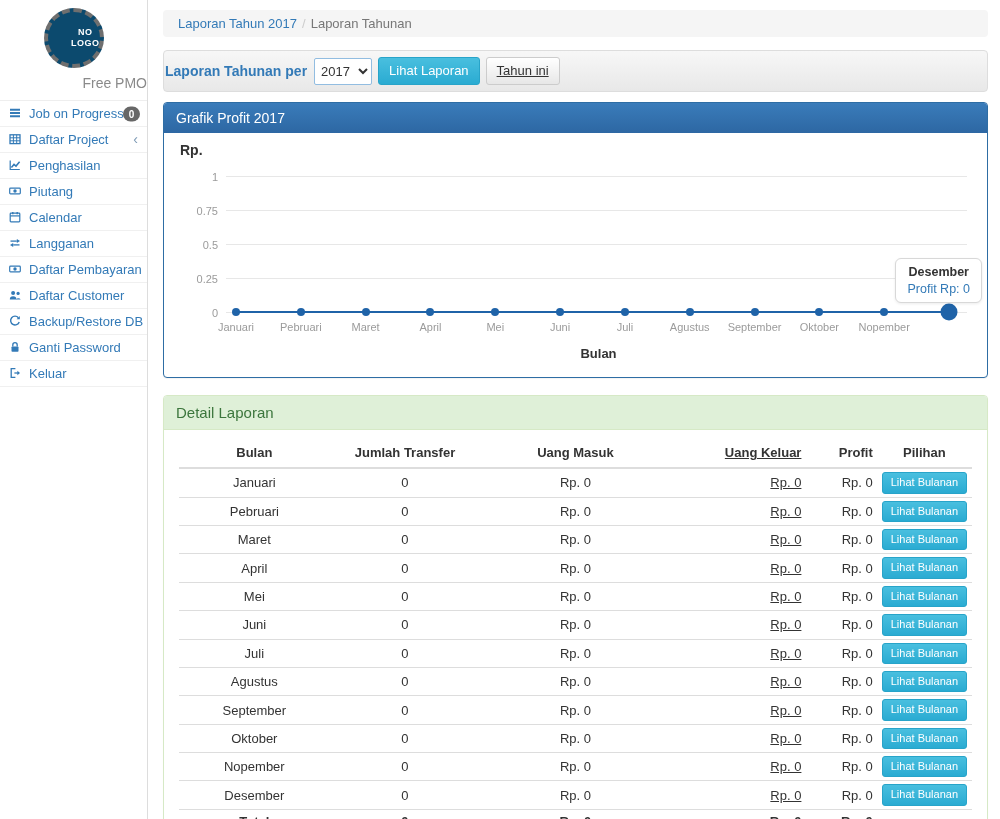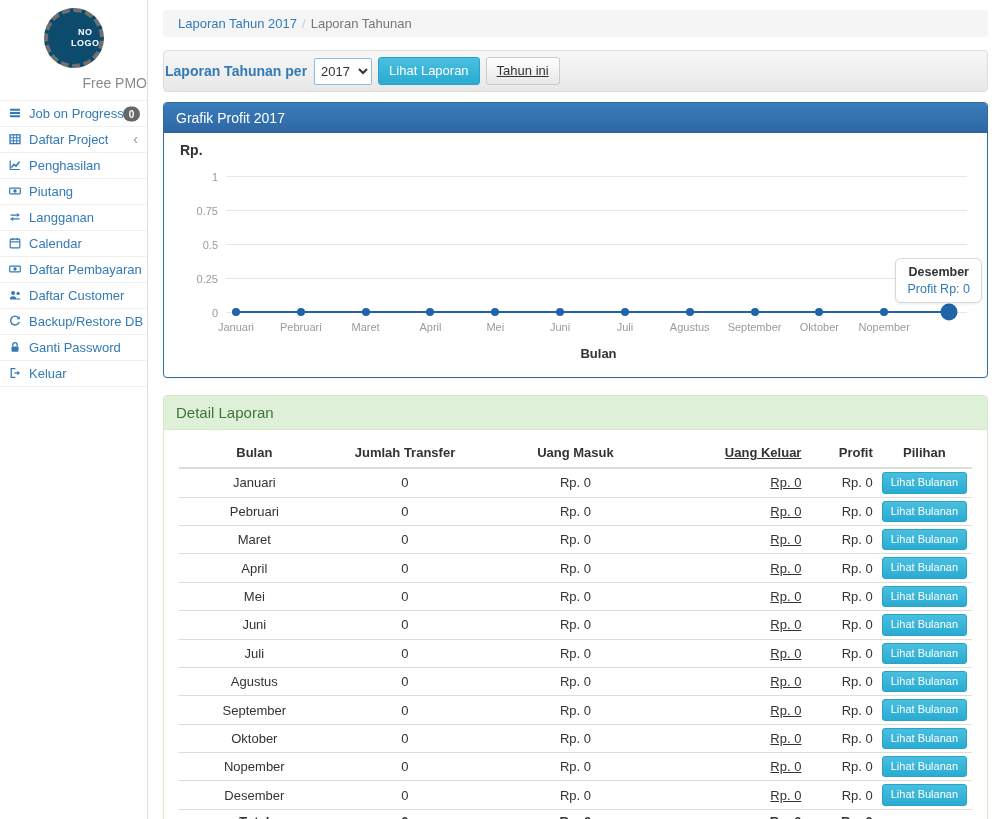--- a/index.html
+++ b/index.html
@@ -170,37 +170,37 @@
               <svg viewBox="0 0 12 12">
                 <rect x="0.7" y="3.1" width="10.6" height="5.8" rx="0.8" fill="none" stroke="currentColor" stroke-width="1.2"></rect>
                 <circle cx="6" cy="6" r="1.7" fill="currentColor"></circle>
               </svg>
             </span>
             <span class="side-label">Piutang</span>
           </div>
           <div class="side-item">
             <span class="side-icon">
               <svg viewBox="0 0 12 12">
+                <rect x="1.2" y="2.2" width="9.6" height="8.6" rx="0.8" fill="none" stroke="currentColor" stroke-width="1.2"></rect>
+                <path d="M1.2 4.9h9.6" stroke="currentColor" stroke-width="1.2"></path>
+                <path d="M3.8 0.9v2.3M8.2 0.9v2.3" stroke="currentColor" stroke-width="1.4"></path>
+              </svg>
+            </span>
+            <span class="side-label">Calendar</span>
+          </div>
+          <div class="side-item">
+            <span class="side-icon">
+              <svg viewBox="0 0 12 12">
                 <path d="M1.5 4.1h6.3" stroke="currentColor" stroke-width="1.3" fill="none"></path>
                 <path d="M7.8 2.1l3.2 2-3.2 2z" fill="currentColor"></path>
                 <path d="M10.5 7.9H4.2" stroke="currentColor" stroke-width="1.3" fill="none"></path>
                 <path d="M4.2 5.9l-3.2 2 3.2 2z" fill="currentColor"></path>
               </svg>
             </span>
             <span class="side-label">Langganan</span>
-          </div>
-          <div class="side-item">
-            <span class="side-icon">
-              <svg viewBox="0 0 12 12">
-                <rect x="1.2" y="2.2" width="9.6" height="8.6" rx="0.8" fill="none" stroke="currentColor" stroke-width="1.2"></rect>
-                <path d="M1.2 4.9h9.6" stroke="currentColor" stroke-width="1.2"></path>
-                <path d="M3.8 0.9v2.3M8.2 0.9v2.3" stroke="currentColor" stroke-width="1.4"></path>
-              </svg>
-            </span>
-            <span class="side-label">Calendar</span>
           </div>
           <div class="side-item">
             <span class="side-icon">
               <svg viewBox="0 0 12 12">
                 <rect x="0.7" y="3.1" width="10.6" height="5.8" rx="0.8" fill="none" stroke="currentColor" stroke-width="1.2"></rect>
                 <circle cx="6" cy="6" r="1.7" fill="currentColor"></circle>
               </svg>
             </span>
             <span class="side-label">Daftar Pembayaran</span>
           </div>

